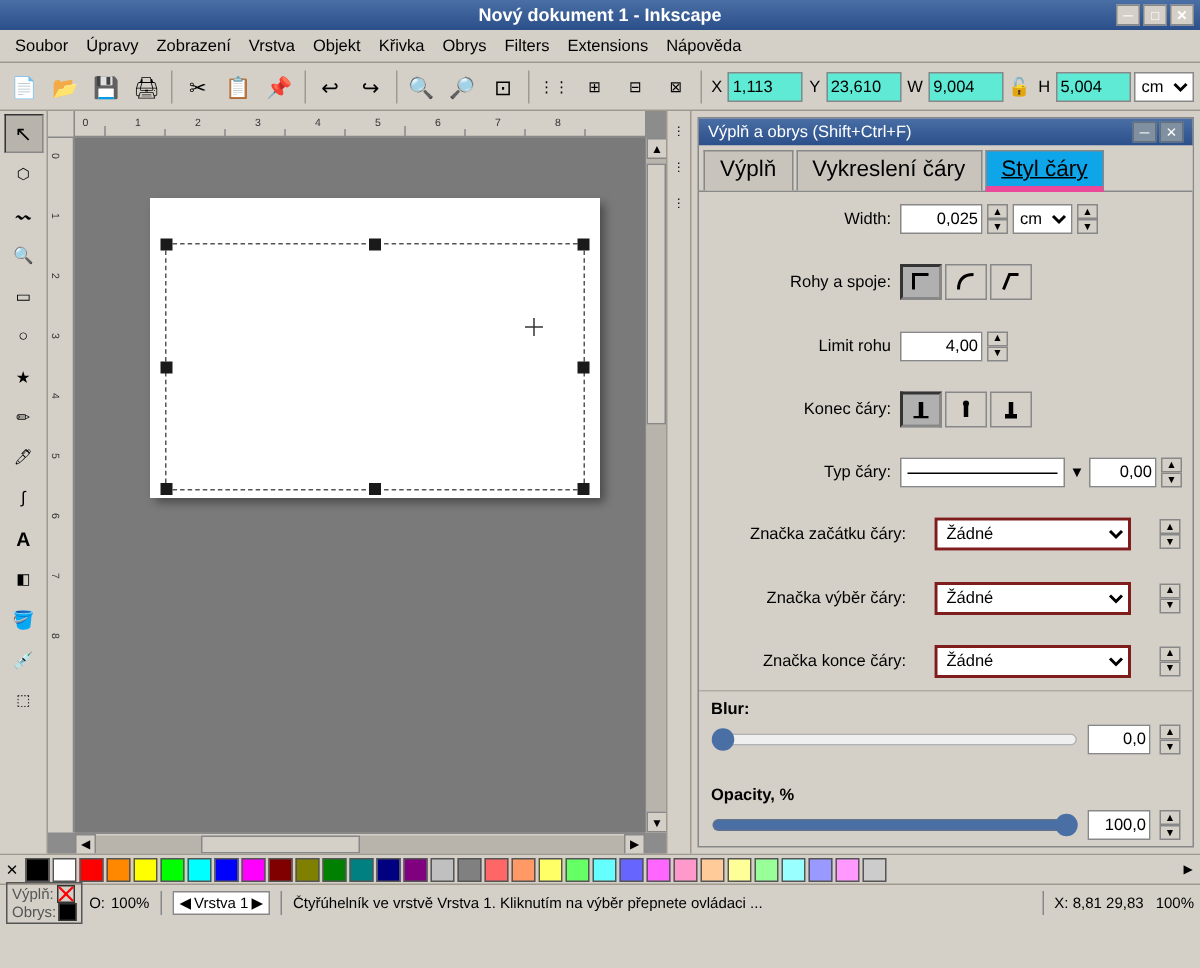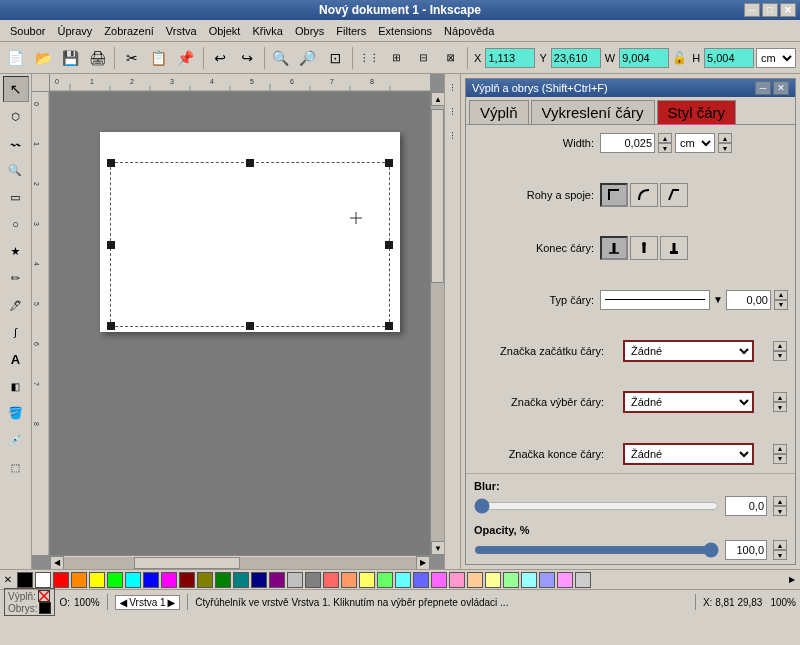--- a/index.html
+++ b/index.html
@@ -209,24 +209,25 @@
     }
     .dialog-tab {
       padding: 3px 10px;
       background: #c8c4bc;
       border: 1px solid #888;
       border-bottom: none;
       cursor: pointer;
       font-size: 15px;
     }
     .dialog-tab.active {
-      background: #b91c1c;
-      border-bottom: 1px solid #ec4899;
+      background: #0ea5e9;
+      border-bottom: 4px solid #ec4899;
       margin-bottom: -1px;
       z-index: 1;
+      text-decoration: underline;
     }
     #dialog-content {
       padding: 8px;
       display: flex;
       flex-direction: column;
       gap: 8px;
       flex: 1;
       justify-content: space-between;
     }
     .form-row {
@@ -391,20 +392,21 @@
       background: black;
     }
 
     
     #blur-section {
       padding: 6px 8px 4px 8px;
       border-top: 1px solid #b0aca4;
     }
     #opacity-section {
       padding: 4px 8px;
+      margin-top: 13px;
     }
     .section-label {
       font-size: 11px;
       font-weight: bold;
       margin-bottom: 4px;
     }
     .slider-container {
       display: flex;
       align-items: center;
       gap: 6px;
@@ -648,20 +650,30 @@
                 </svg>
             </div>
             <div class="icon-btn" title="Bevel">
               <svg width="18" height="18">
                   <polyline points="4,14 8,4 14,4" fill="none" stroke="black" stroke-width="2"></polyline>
                 </svg>
             </div>
           </div>
         </div>
 
+        <div class="form-row">
+          <span class="form-label">Limit rohu</span>
+          <div class="form-control">
+            <input class="num-input" value="4,00" style="">
+            <div class="spin-btn">
+              <div class="spin-up">▲</div>
+              <div class="spin-down">▼</div>
+            </div>
+          </div>
+        </div>
 
         <div class="form-row">
           <span class="form-label">Konec čáry:</span>
           <div class="icon-btn-group">
             <div class="icon-btn active" title="Butt">
               <svg width="18" height="18">
                   <line x1="9" y1="4" x2="9" y2="14" stroke="black" stroke-width="3"></line>
                   <line x1="4" y1="14" x2="14" y2="14" stroke="black" stroke-width="1.5"></line>
                 </svg>
             </div>

